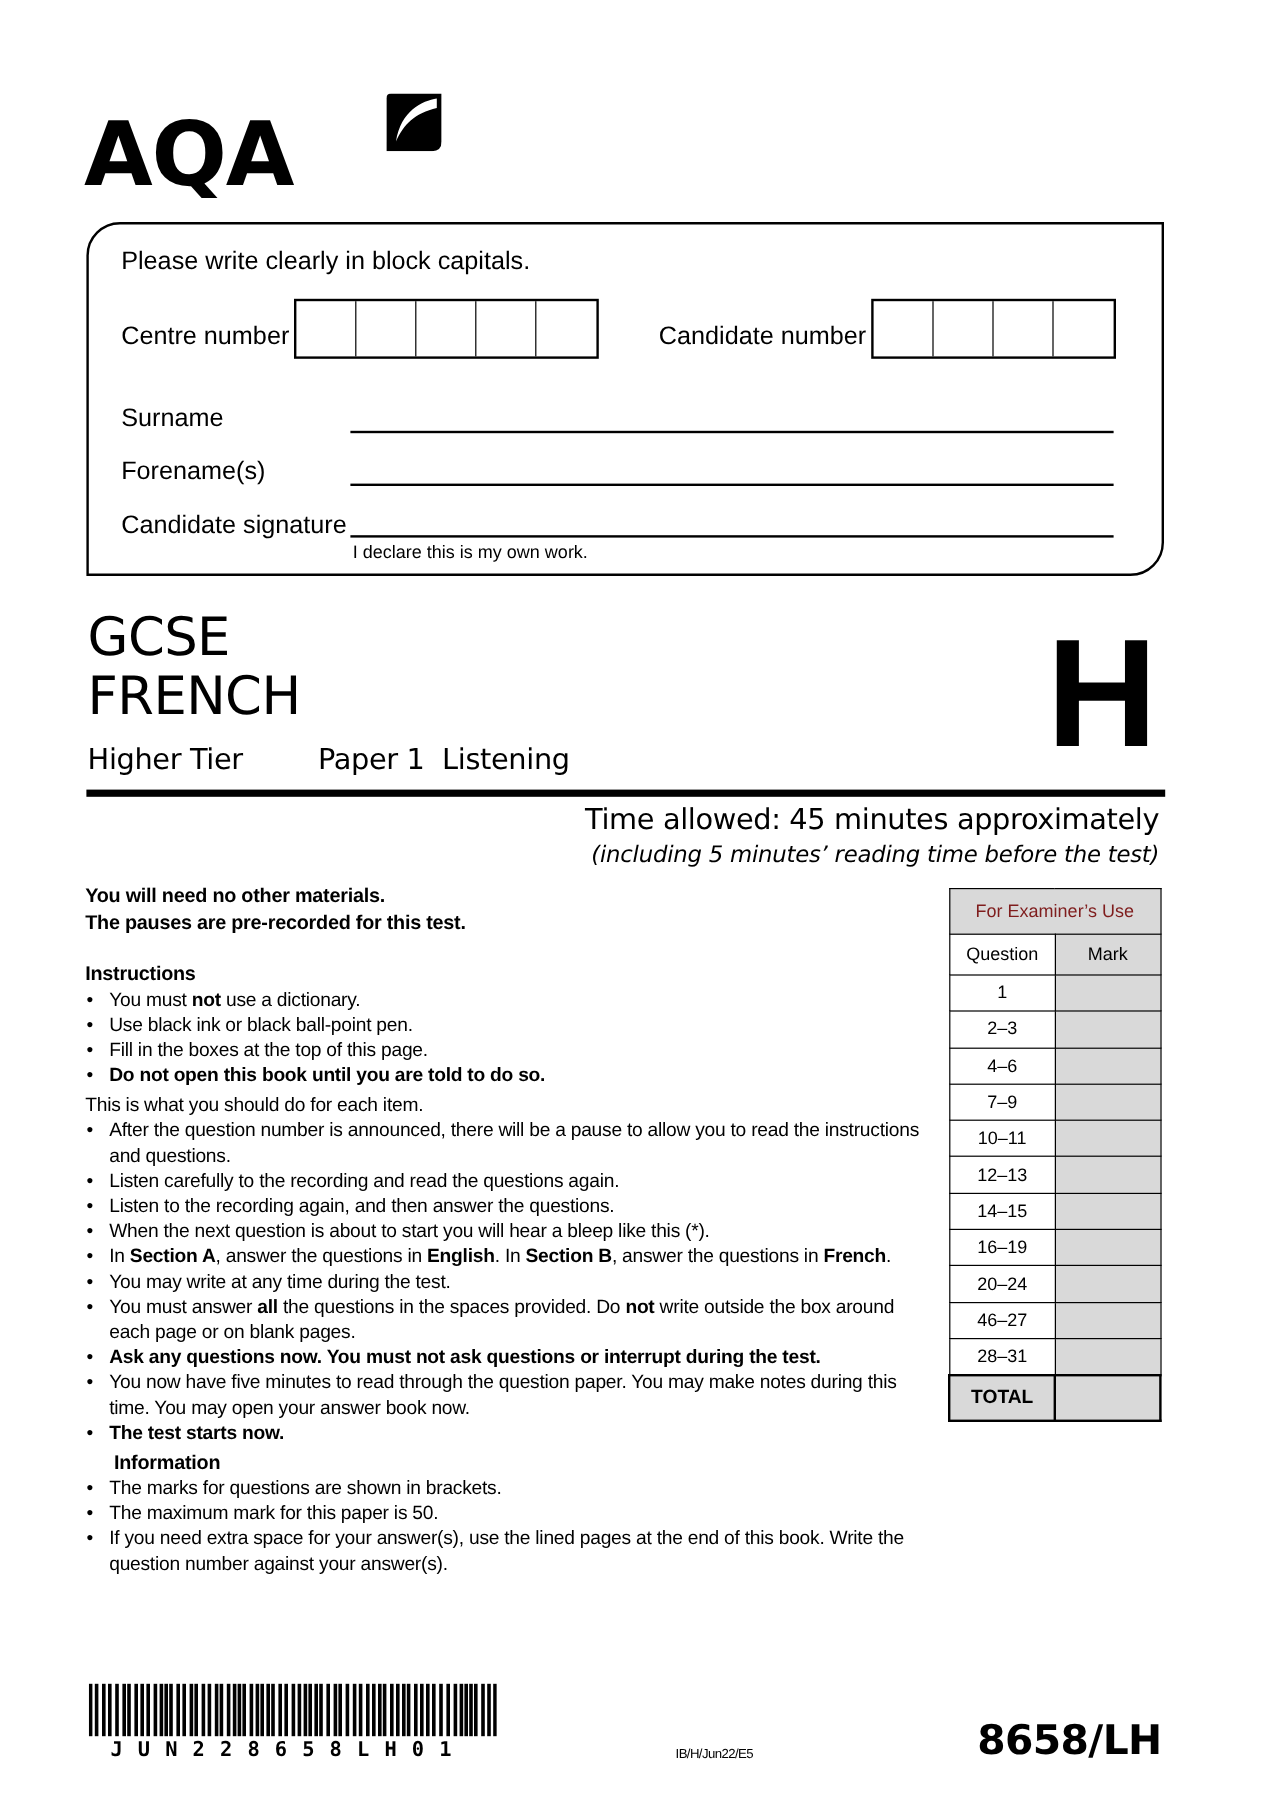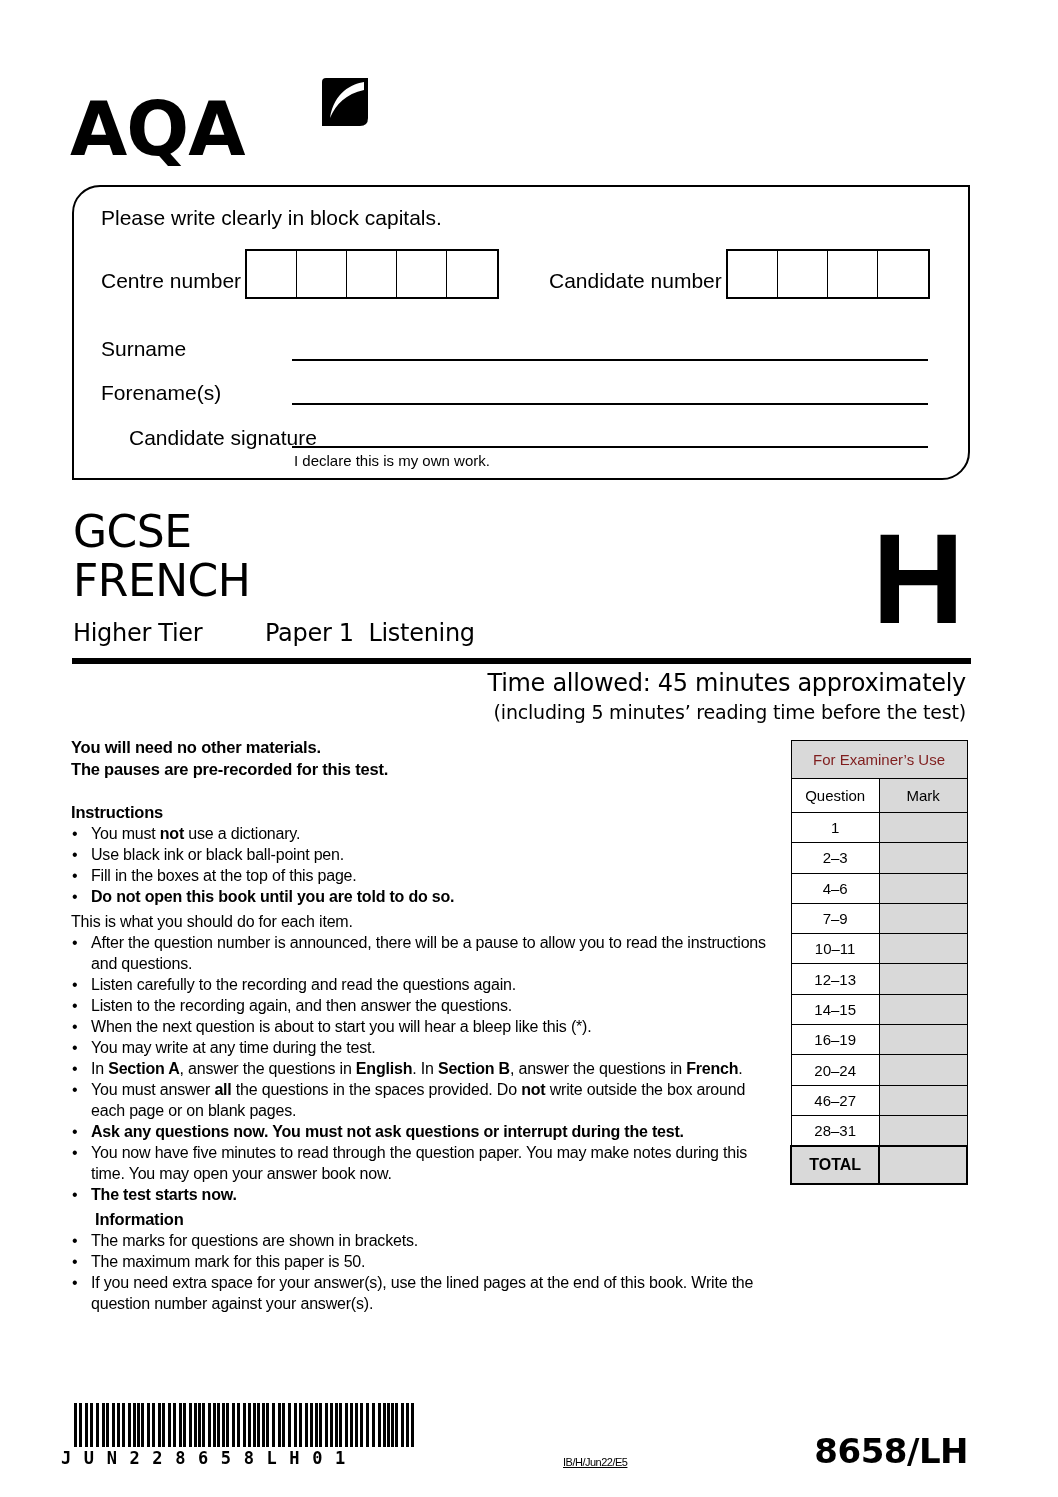--- a/index.html
+++ b/index.html
@@ -20,21 +20,21 @@
   .boxes span { display: block; width: 50px; height: 100%; border-right: 1.5px solid #000; }
   .boxes span:last-child { border-right: none; }
   .wline { height: 2px; background: #000; }
 
   
   .title-big { font-family: "DejaVu Sans", sans-serif; font-size: 44px; line-height: 48px; letter-spacing: -0.5px; }
   .subtitle { font-family: "DejaVu Sans", sans-serif; font-size: 24px; line-height: 28px; letter-spacing: -0.3px; }
   #tier-letter { left: 872px; top: 515px; font-family: "Liberation Sans", sans-serif; font-weight: bold; font-size: 128px; line-height: 128px; }
   #rule { left: 72px; top: 658px; width: 899px; height: 6px; background: #000; }
   #time-allowed { right: 92px; top: 668px; font-family: "DejaVu Sans", sans-serif; font-size: 24px; line-height: 30px; text-align: right; white-space: nowrap; letter-spacing: -0.3px; }
-  #time-note { right: 92px; top: 700px; font-family: "DejaVu Sans", sans-serif; font-size: 19px; line-height: 24px; text-align: right; white-space: nowrap; letter-spacing: -0.2px; }
+  #time-note { right: 92px; top: 700px; font-family: "DejaVu Sans", sans-serif; font-size: 19px; line-height: 24px; text-align: right; white-space: nowrap; letter-spacing: -0.2px; font-style: italic; }
 
   
   #instr { left: 71px; top: 736px; width: 710px; font-size: 16px; line-height: 21px; letter-spacing: -0.2px; }
   #instr .bold { font-weight: bold; }
   #instr .heading { font-weight: bold; font-size: 16.5px; }
   #instr ul { list-style: none; }
   #instr li { position: relative; padding-left: 20px; }
   #instr li::before { content: "\2022"; position: absolute; left: 1px; top: 0; font-size: 16px; }
   #instr b { font-weight: bold; }
 
@@ -42,22 +42,22 @@
   #exam-table { left: 790px; top: 740px; width: 178px; border-collapse: collapse; font-size: 15px; }
   #exam-table td, #exam-table th { border: 1.5px solid #000; text-align: center; height: 30.3px; font-weight: normal; }
   #exam-table .head { background: #d9d9d9; height: 38px; color: #7f1d1d; }
   #exam-table .col-head { height: 34px; }
   #exam-table .mark { background: #d9d9d9; width: 89px; }
   #exam-table .q { width: 89px; background: #fff; margin-left: 17px; }
   #exam-table .total td { border-width: 2.5px; height: 38px; font-weight: bold; font-size: 16px; background: #d9d9d9; }
 
   
   #barcode { left: 74px; top: 1403px; width: 340px; height: 44px; }
-  #barcode-text { left: 61px; top: 1448px; font-family: "DejaVu Sans Mono", monospace; font-weight: bold; font-size: 17px; letter-spacing: 12.6px; line-height: 20px; }
-  #ref-code { left: 563px; top: 1456px; font-size: 11px; letter-spacing: -0.5px; text-decoration: underline; }
+  #barcode-text { left: 92px; top: 1448px; font-family: "DejaVu Sans Mono", monospace; font-weight: bold; font-size: 17px; letter-spacing: 12.6px; line-height: 20px; }
+  #ref-code { left: 563px; top: 1456px; font-size: 11px; letter-spacing: -0.5px; }
   #paper-code { right: 90px; top: 1431px; font-family: "DejaVu Sans", sans-serif; font-weight: bold; font-size: 34px; line-height: 40px; letter-spacing: -0.5px; }
 </style>
 </head>
 <body>
 
 <div id="logo" class="abs">
   <span class="letters">AQA</span>
   <svg width="46" height="48" viewBox="0 0 46 48">
     <path d="M0 4 Q0 0 4 0 H46 V40 Q46 48 38 48 H0 Z" fill="#000"></path>
     <path d="M42 4 C30 6 12 14 8 40 C14 26 24 16 42 12 Z" fill="#fff"></path>
@@ -83,21 +83,21 @@
     <span></span>
     <span></span>
 </div>
 
 <div class="abs lbl" style="left:101px; top:339px;">Surname</div>
 <div class="abs wline" style="left:292px; top:359px; width:636px;"></div>
 
 <div class="abs lbl" style="left:101px; top:383px;">Forename(s)</div>
 <div class="abs wline" style="left:292px; top:403px; width:636px;"></div>
 
-<div class="abs lbl" style="left:101px; top:428px;margin-left:28px;">Candidate signature</div>
+<div class="abs lbl" style="left:101px; top:428px;">Candidate signature</div>
 <div class="abs wline" style="left:292px; top:446px; width:636px;"></div>
 <div class="abs" style="left:294px; top:452px; font-size:15px;">I declare this is my own work.</div>
 
 <div class="abs title-big" style="left:73px; top:508px;">GCSE</div>
 <div class="abs title-big" style="left:73px; top:557px;">FRENCH</div>
 <div class="abs subtitle" style="left:73px; top:619px;">Higher Tier</div>
 <div class="abs subtitle" style="left:265px; top:619px; white-space:pre;">Paper 1  Listening</div>
 <div id="tier-letter" class="abs">H</div>
 <div id="rule" class="abs"></div>
 <div id="time-allowed" class="abs">Time allowed: 45 minutes approximately</div>
@@ -112,22 +112,22 @@
       <li><span>Use black ink or black ball-point pen.</span></li>
       <li><span>Fill in the boxes at the top of this page.</span></li>
       <li><b>Do not open this book until you are told to do so.</b></li>
     </ul>
   <div style="margin-top:4px;">This is what you should do for each item.</div>
   <ul id="list-steps">
       <li><span>After the question number is announced, there will be a pause to allow you to read the instructions and questions.</span></li>
       <li><span>Listen carefully to the recording and read the questions again.</span></li>
       <li><span>Listen to the recording again, and then answer the questions.</span></li>
       <li><span>When the next question is about to start you will hear a bleep like this (*).</span></li>
+      <li><span>In </span><b>Section A</b><span>, answer the questions in </span><b>English</b><span>.  In </span><b>Section B</b><span>, answer the questions in </span><b>French</b><span>.</span></li>
       <li><span>You may write at any time during the test.</span></li>
-      <li><span>In </span><b>Section A</b><span>, answer the questions in </span><b>English</b><span>.  In </span><b>Section B</b><span>, answer the questions in </span><b>French</b><span>.</span></li>
       <li><span>You must answer </span><b>all</b><span> the questions in the spaces provided.  Do </span><b>not</b><span> write outside the box around each page or on blank pages.</span></li>
       <li><b>Ask any questions now.  You must not ask questions or interrupt during the test.</b></li>
       <li><span>You now have five minutes to read through the question paper.  You may make notes during this time.  You may open your answer book now.</span></li>
       <li><b>The test starts now.</b></li>
     </ul>
   <div class="heading" style="margin-top:4px;margin-left:24px;">Information</div>
   <ul id="list-info">
       <li><span>The marks for questions are shown in brackets.</span></li>
       <li><span>The maximum mark for this paper is 50.</span></li>
       <li><span>If you need extra space for your answer(s), use the lined pages at the end of this book.  Write the question number against your answer(s).</span></li>

